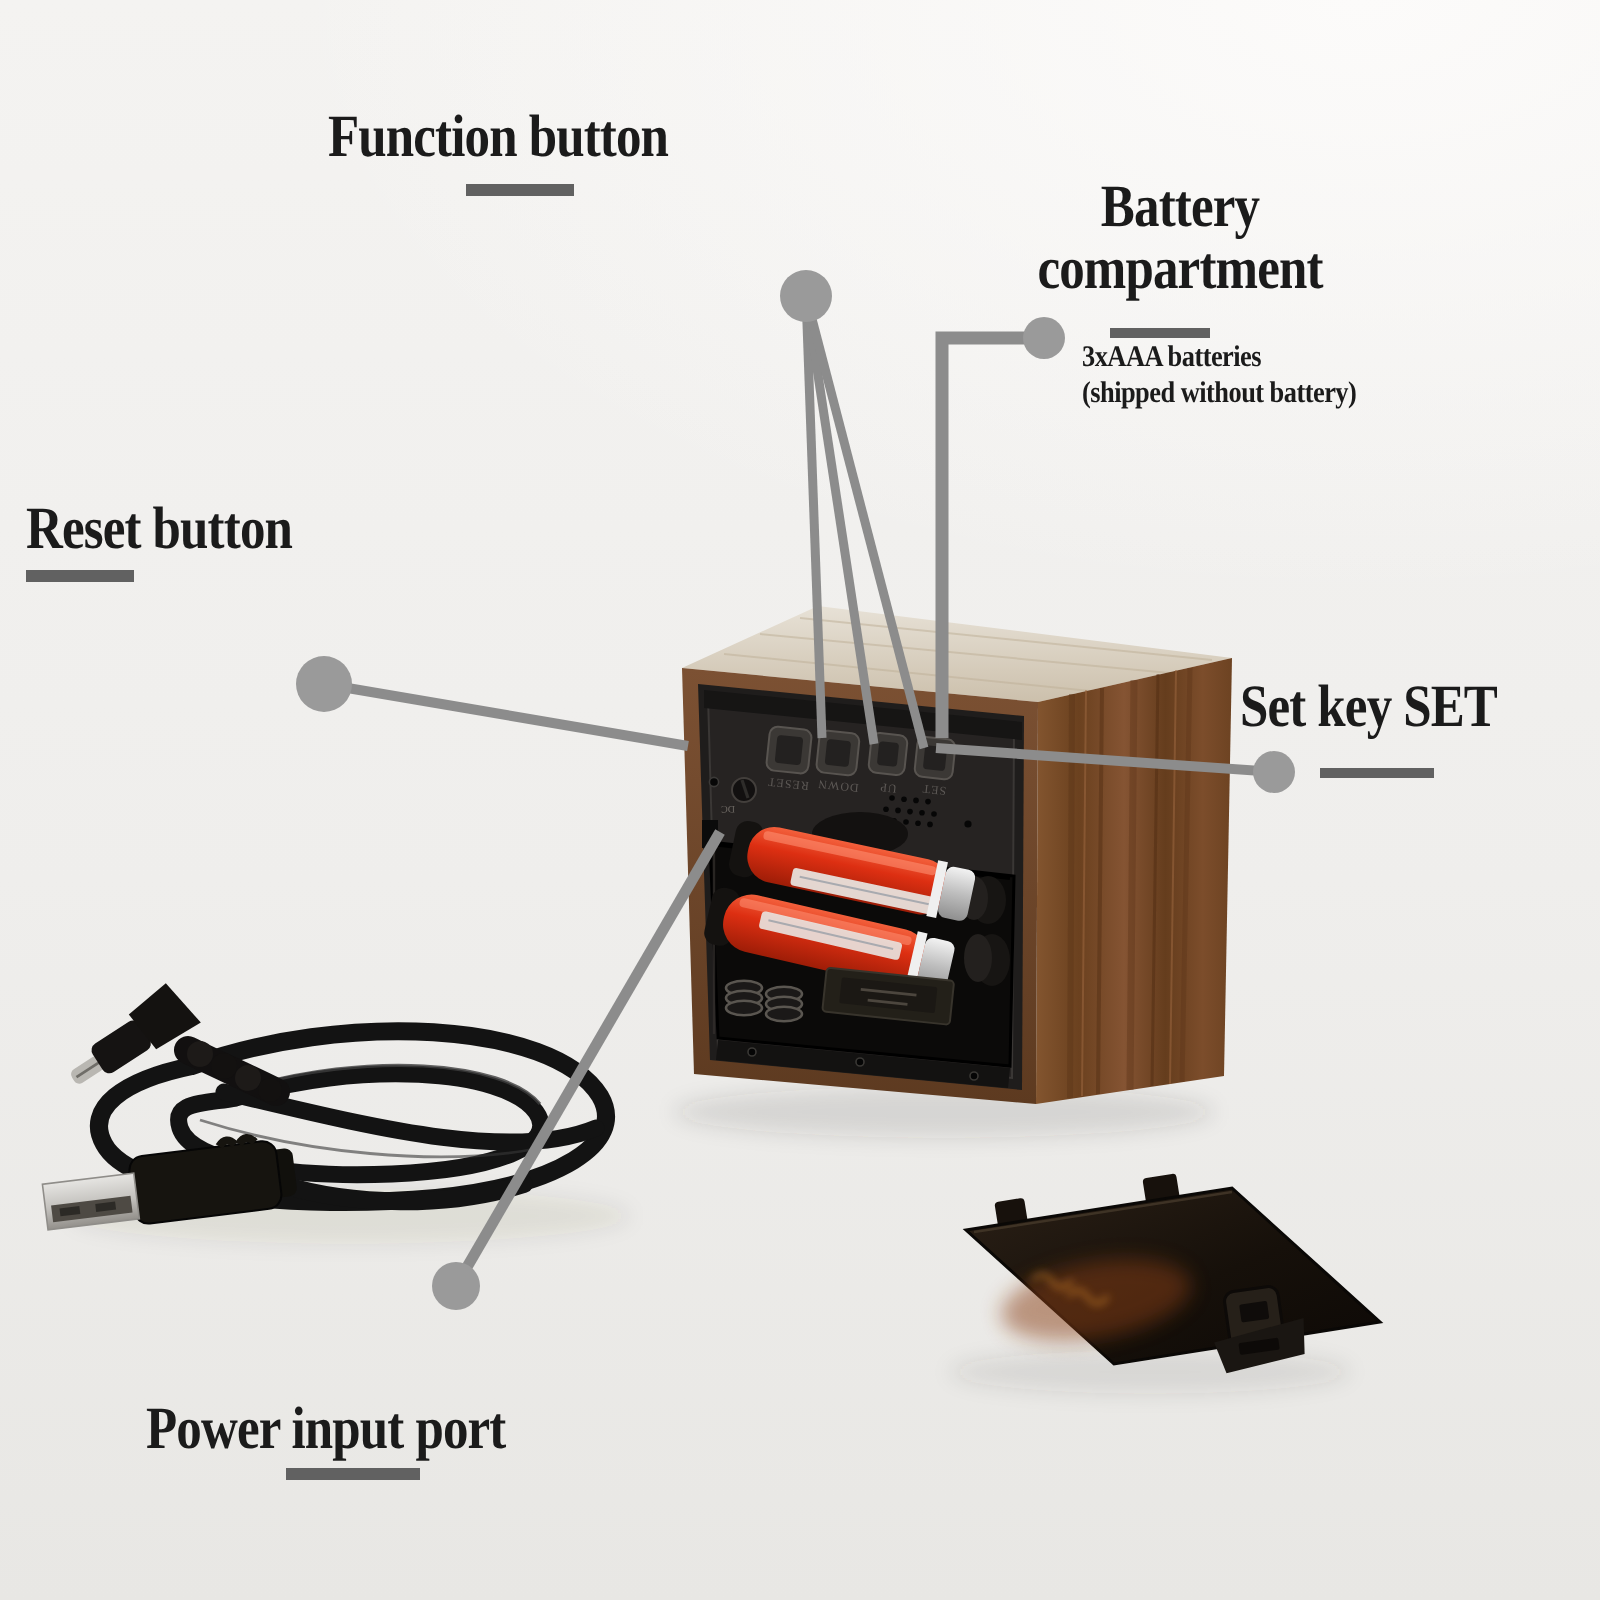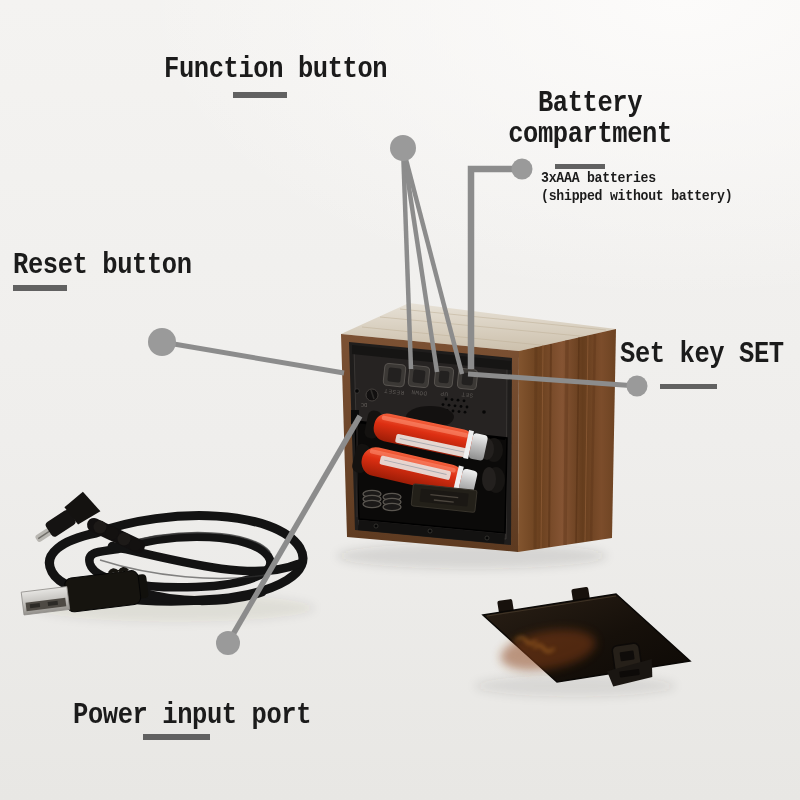--- a/index.html
+++ b/index.html
@@ -1,18 +1,18 @@
 <!DOCTYPE html>
 <html><head>
 <meta charset="utf-8">
 <style>
   html,body{margin:0;padding:0;}
   .stage{
     position:relative;width:800px;height:800px;overflow:hidden;
-    font-family:Liberation Mono, monospace;
+    font-family:Liberation Serif, serif;
     background:
       radial-gradient(900px 500px at 85% 0%, #fcfbfa 0%, rgba(252,251,250,0) 60%),
       linear-gradient(180deg,#f4f3f1 0%,#efeeec 55%,#e8e7e4 100%);
   }
   .lbl{position:absolute;color:#1b1b1b;font-weight:700;white-space:nowrap;}
   .lbl-lg{font-size:30px;letter-spacing:-.5px;transform:scaleX(.85);transform-origin:left top;}
   .lbl-center{transform-origin:center top;text-align:center;}
   .lbl-sm{font-size:15px;letter-spacing:-.3px;line-height:18px;transform:scaleX(.88);transform-origin:left top;}
   .ul{position:absolute;background:#616161;}
   svg{position:absolute;left:0;top:0;}

